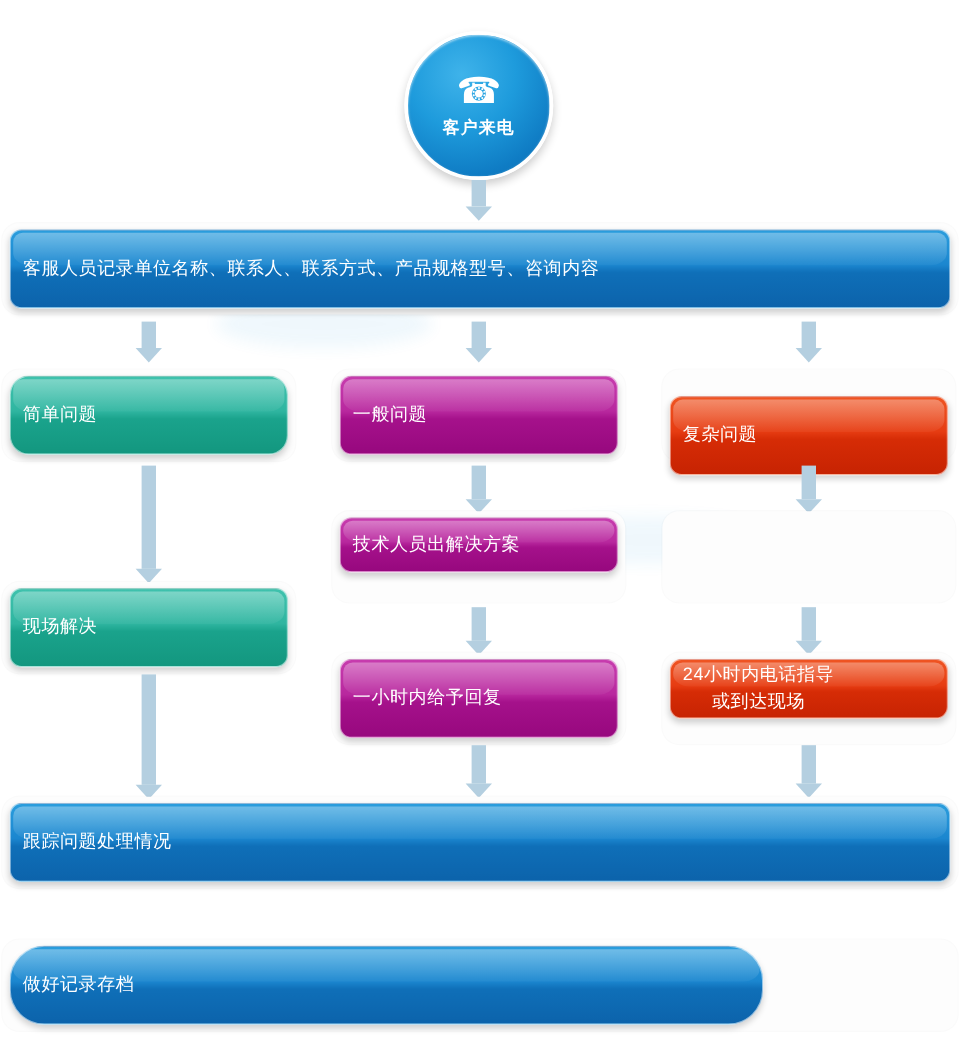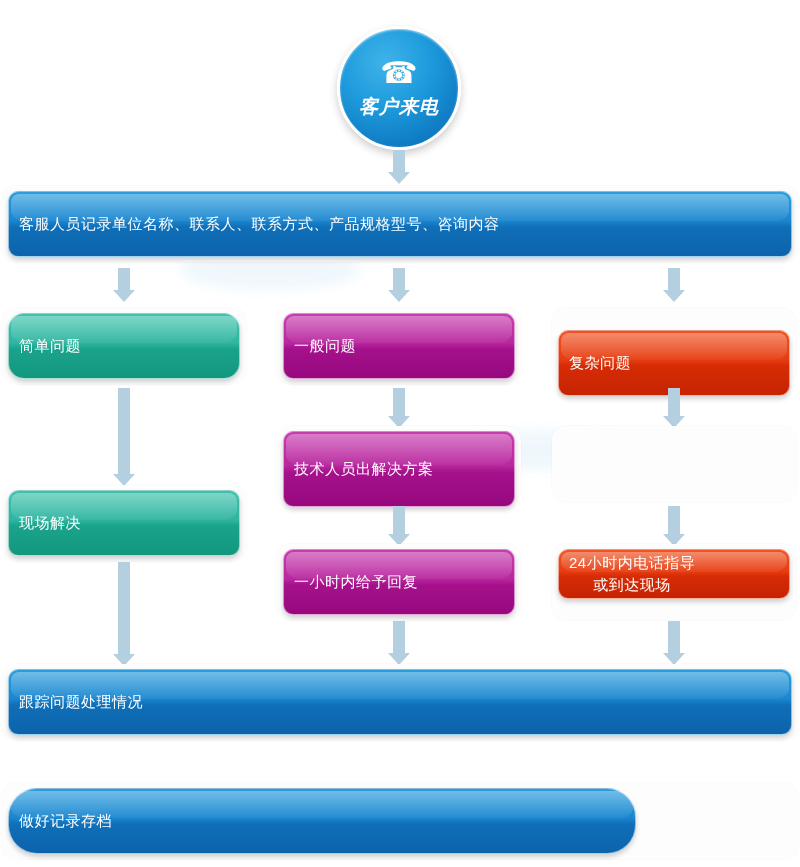--- a/index.html
+++ b/index.html
@@ -91,24 +91,23 @@
     justify-content: center;
     color: #fff;
   }
   .circle .phone {
     font-size: 30px;
     line-height: 1;
     margin-bottom: 6px;
     margin-top: 2px;
   }
   .circle .ctext {
-    font-size: 19px;
+    font-size: 14px;
     font-weight: bold;
     letter-spacing: 1px;
-    font-style: italic;
   }
 
   
   .arrow {
     position: absolute;
     width: 22px;
   }
   .arrow .shaft {
     position: absolute;
     left: 5px;
@@ -199,21 +198,21 @@
     <div class="shaft" style="height:28px;"></div>
     <div class="head" style="top:28px;"></div>
   </div>
 
   <div class="plate" style="left:2px; top:485px; width:244px; height:76px;"></div>
   <div class="node teal" style="left:8px; top:490px; width:232px; height:66px;">
     <span class="label">现场解决</span>
   </div>
 
   <div class="plate" style="left:277px; top:426px; width:244px; height:76px;"></div>
-  <div class="node magenta" style="left:283px; top:431px; width:232px; height:76px;">
+  <div class="node magenta" style="left:283px; top:431px; width:232px; height:46px;">
     <span class="label">技术人员出解决方案</span>
   </div>
 
   <div class="plate" style="left:552px; top:426px; width:244px; height:76px;"></div>
 
   <div class="arrow" style="left:388px; top:506px; height:40px;">
     <div class="shaft" style="height:28px;"></div>
     <div class="head" style="top:28px;"></div>
   </div>
   <div class="arrow" style="left:663px; top:506px; height:40px;">

